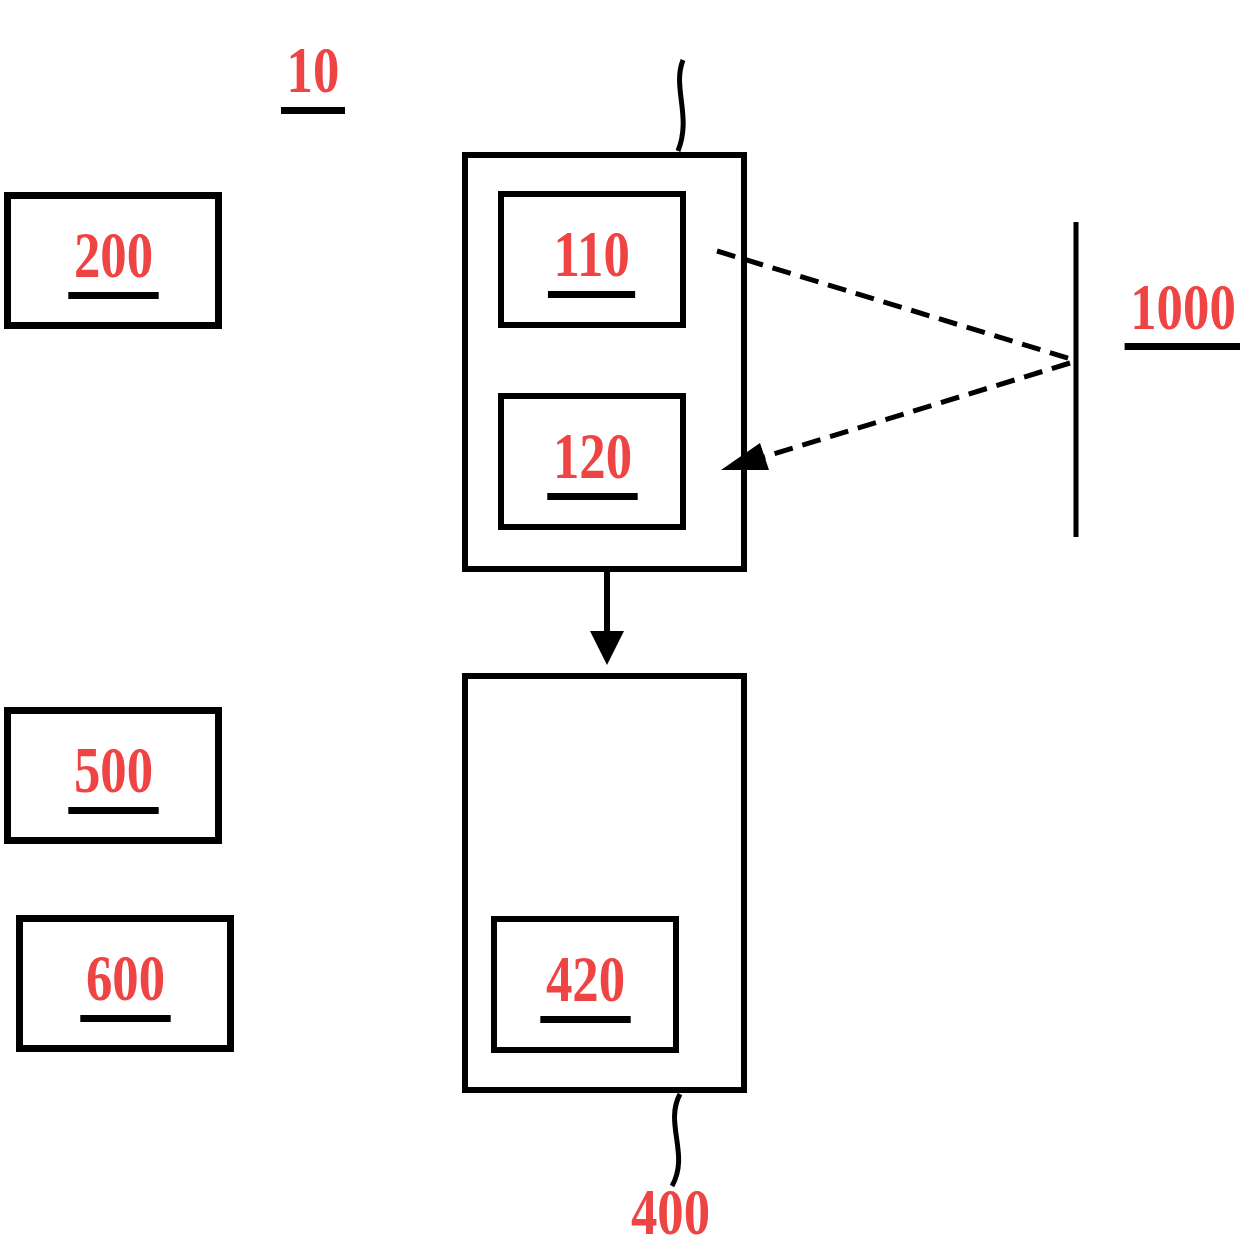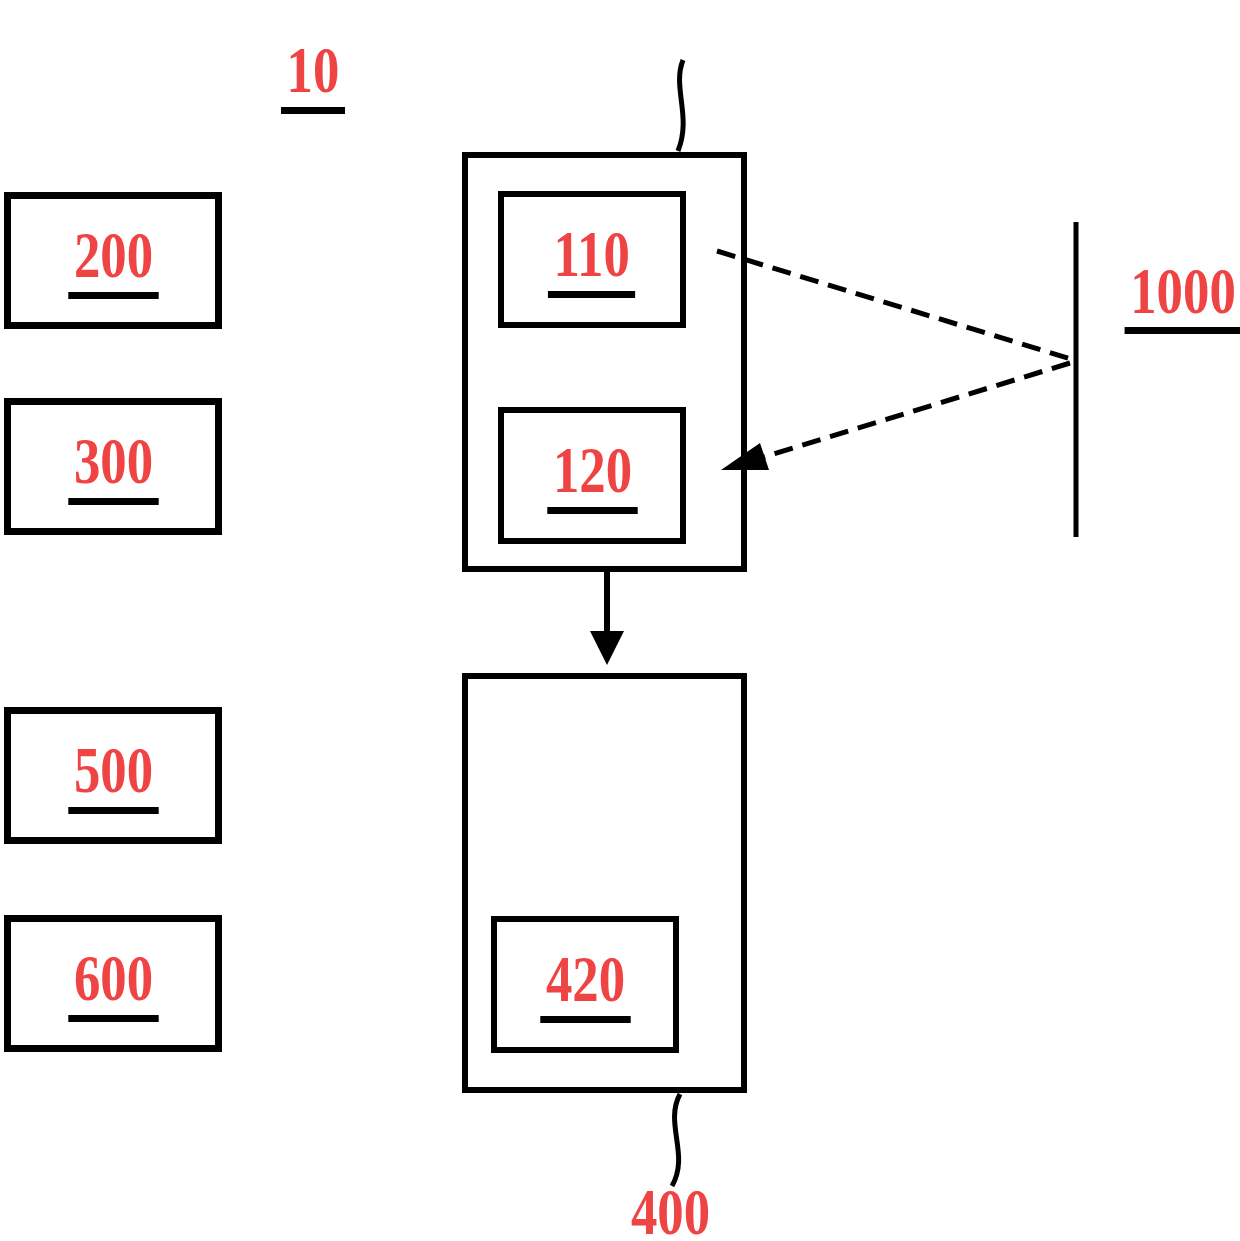--- a/index.html
+++ b/index.html
@@ -69,49 +69,46 @@
 
 <div class="canvas">
 
   <div class="ref-label" style="left:258px; top:37px; width:110px;">
     <span class="num ul">10</span>
   </div>
 
   <div class="box left-box" style="top:192px;">
     <span class="num ul">200</span>
   </div>
-  <div class="box left-box" style="top:398px;">
-    <span class="num ul">300</span>
-  </div>
   <div class="box left-box" style="top:707px;">
     <span class="num ul">500</span>
   </div>
-  <div class="box left-box" style="top:915px;">
+  <div class="box left-box" style="top:915px;margin-left:12px;">
     <span class="num ul">600</span>
   </div>
 
   <div class="box group-box" style="top:152px; display:block;">
     <div class="box inner-box" style="left:30px; top:33px;">
       <span class="num ul">110</span>
     </div>
-    <div class="box inner-box" style="left:30px; top:249px;">
+    <div class="box inner-box" style="left:30px; top:235px;">
       <span class="num ul">120</span>
     </div>
   </div>
 
   <div class="box group-box" style="top:673px; display:block;">
     <div class="box inner-box" style="left:23px; top:237px;">
       <span class="num ul">420</span>
     </div>
   </div>
 
   <div class="ref-label" style="left:620px; top:1179px; width:100px;">
     <span class="num">400</span>
   </div>
-  <div class="ref-label" style="left:1110px; top:258px; width:130px;">
+  <div class="ref-label" style="left:1110px; top:274px; width:130px;">
     <span class="num ul" style="padding-bottom:3px;">1000</span>
   </div>
 
   <svg class="overlay" width="1240" height="1241" viewBox="0 0 1240 1241">
 
     <path d="M683,60 C672,88 692,116 678,151" fill="none" stroke="#000000" stroke-width="5"></path>
 
     <path d="M680,1094 C664,1124 690,1154 672,1186" fill="none" stroke="#000000" stroke-width="5"></path>
 
     <line x1="607" y1="572" x2="607" y2="636" stroke="#000000" stroke-width="6"></line>

